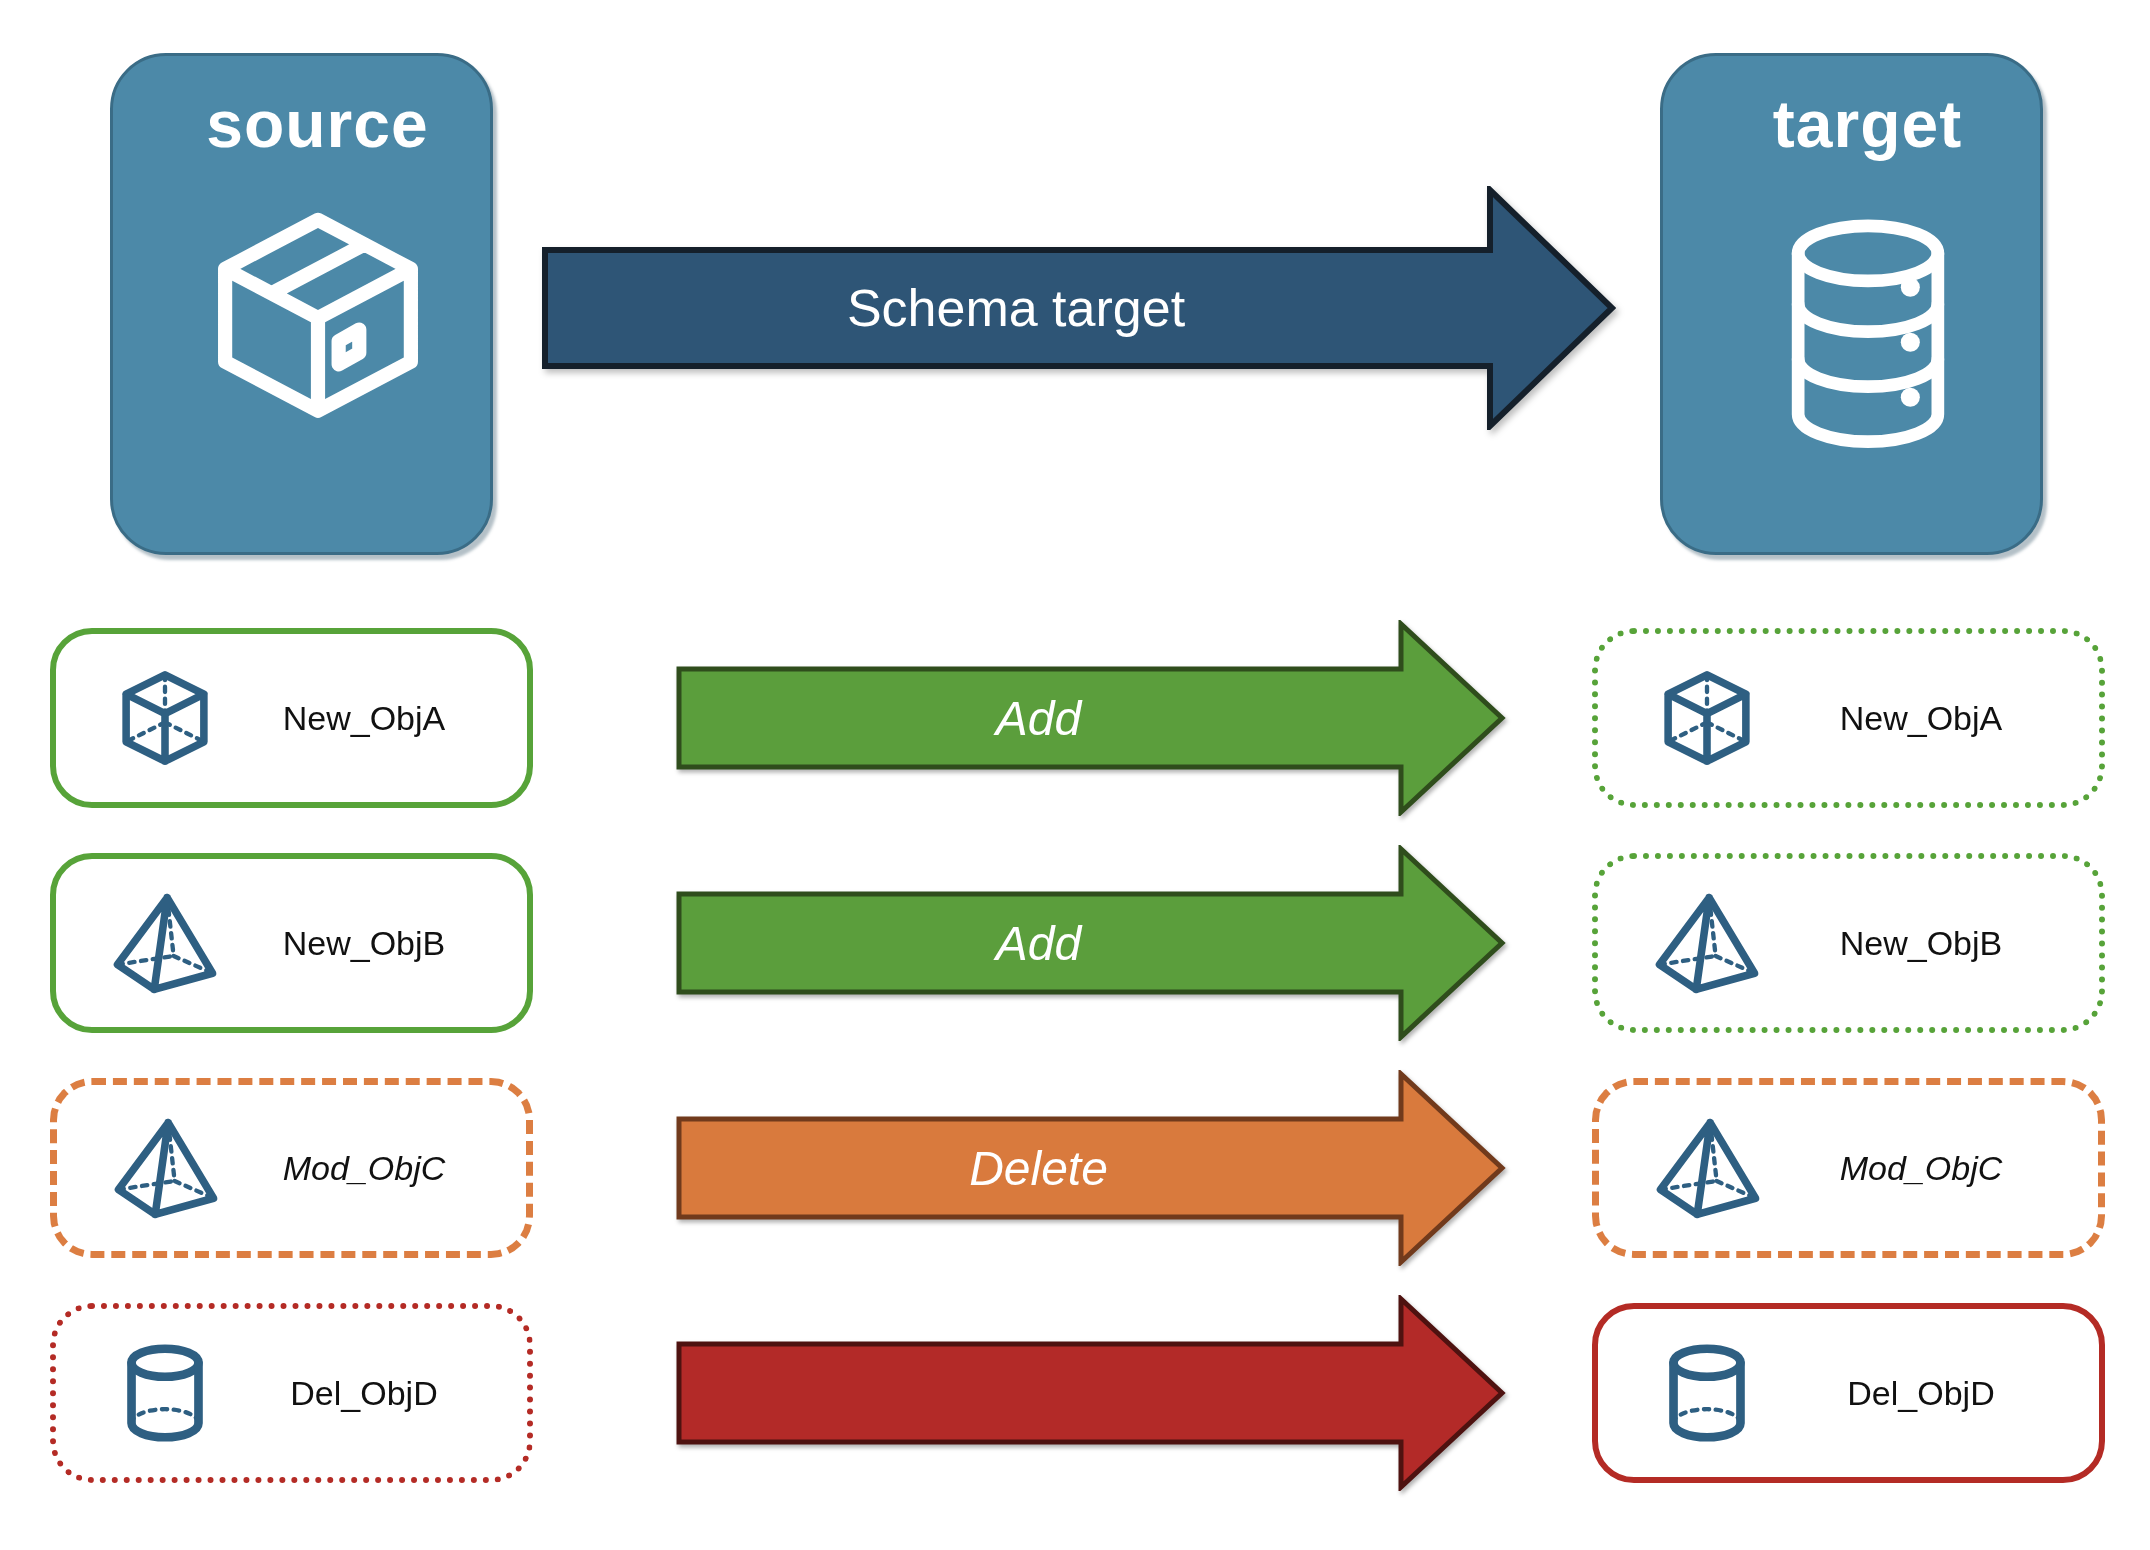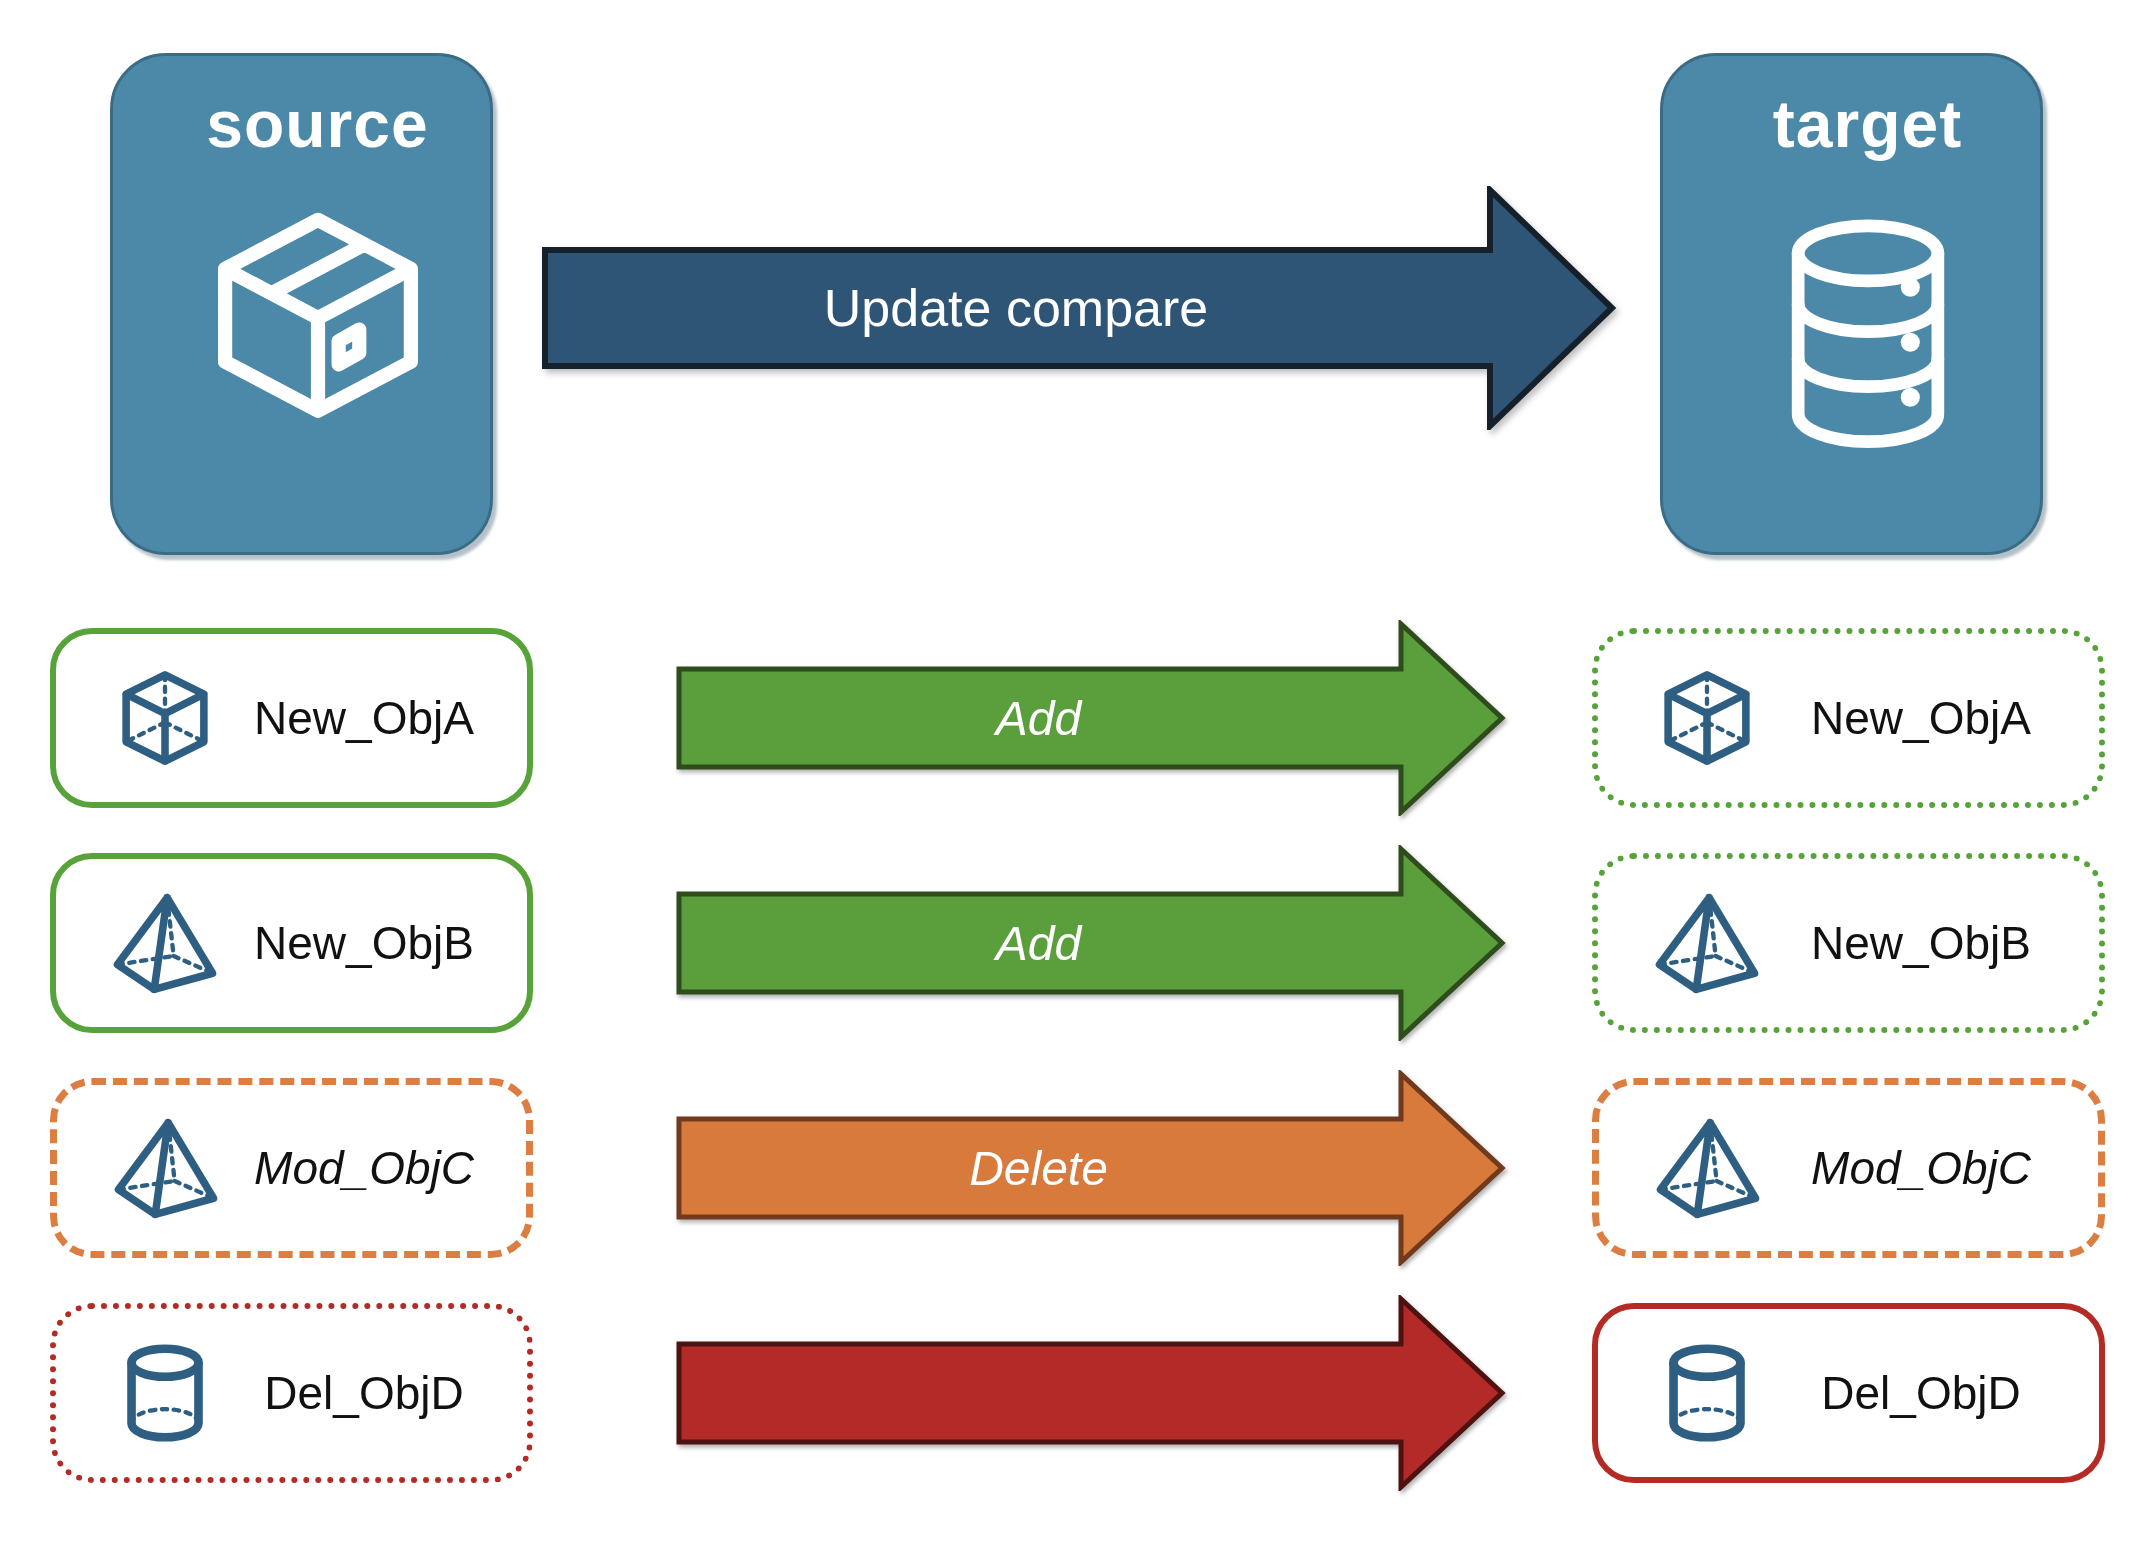--- a/index.html
+++ b/index.html
@@ -75,21 +75,21 @@
   .b-add-solid     { border: 6px solid  var(--add_accent); }
   .b-add-dotted    { border: 6px dotted var(--add_accent); }
   .b-update-dashed { border: 7px dashed var(--update_accent); font-style: italic; }
   .b-delete-dotted { border: 6px dotted var(--delete_accent); }
   .b-delete-solid  { border: 6px solid  var(--delete_accent); }
 
   .obj-icon { width: 108px; height: 108px; color: var(--icon_blue); flex: 0 0 auto; }
   .obj-label {
     flex: 1;
     text-align: center;
-    font-size: 46px;
+    font-size: 34px;
     color: var(--label_text);
     padding-right: 18px;
     white-space: nowrap;
   }
 
   
   .action-arrow {
     position: absolute;
     left: 676px;
     width: 830px;
@@ -155,21 +155,21 @@
     <div class="endpoint-title">target</div>
     <svg class="endpoint-icon" width="212" height="254" viewBox="0 0 100 120">
         <use href="#sym-database"></use>
       </svg>
   </div>
 
   <div class="compare-arrow">
     <svg width="1074" height="244" viewBox="0 0 1074 244">
       <polygon points="3,64 948,64 948,4 1070,122 948,240 948,180 3,180"></polygon>
     </svg>
-    <div class="compare-label">Update compare</div>
+    <div class="compare-label">Schema target</div>
   </div>
 
   <div class="obj-box left b-add-solid" style="top:628px">
     <svg class="obj-icon" viewBox="0 0 100 100">
         <use href="#sym-cube"></use>
       </svg>
     <div class="obj-label">New_ObjA</div>
   </div>
   <div class="action-arrow fill-add" style="top:620px">
     <svg width="830" height="196" viewBox="0 0 830 196">

